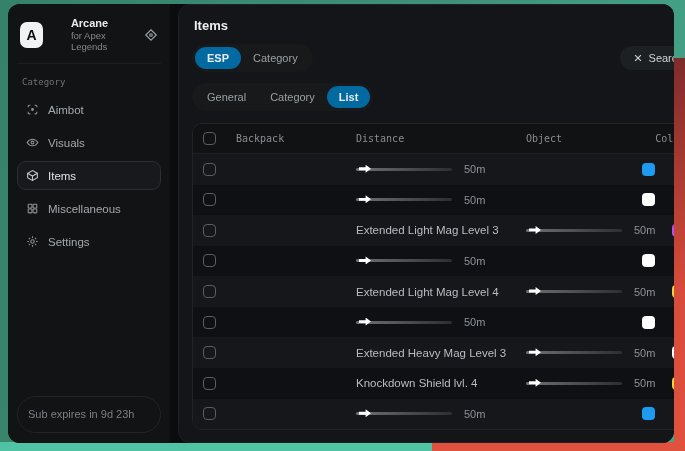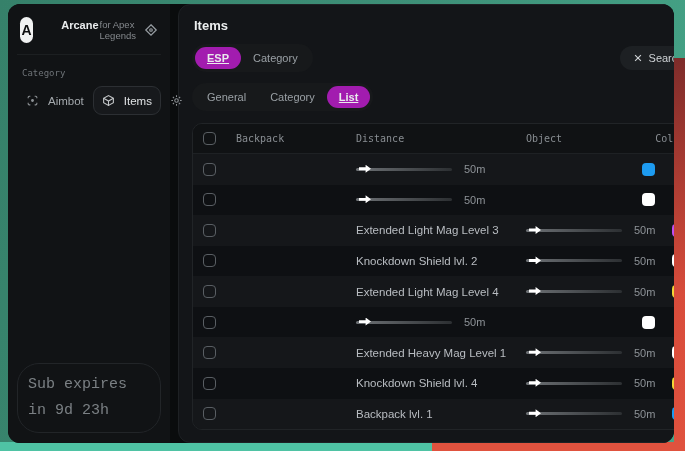--- a/index.html
+++ b/index.html
@@ -16,43 +16,43 @@
 
   .window { position:absolute; left:8px; top:4px; right:11px; bottom:8px;
     background:#0a0c0d; border-radius:12px; display:flex; overflow:hidden; }
 
   
   .sidebar { width:162px; flex:0 0 162px; background:#111315; display:flex; flex-direction:column;
     padding:9px 9px 10px; }
   .logo-row { display:flex; align-items:center; gap:8px; padding:4px 3px 11px; border-bottom:1px solid #1c1f21; }
   .logo-box { width:26px; height:26px; background:#f1f2f2; color:#0d0e0f; border-radius:7px;
     display:flex; align-items:center; justify-content:center; font-weight:bold; font-size:14px; }
-  .logo-text { display:flex; gap:1px;margin-left:20px; }
+  .logo-text { display:flex; flex-direction:column; gap:1px;margin-left:20px; }
   .logo-title { font-size:11px; font-weight:700; color:#e9ebec; }
   .logo-sub { font-size:9.5px; color:#85898d; }
   .logo-action { margin-left:auto; color:#9aa0a5; display:flex; }
   .category-label { font-family:"DejaVu Sans Mono", monospace; font-size:9px; color:#6e7377; margin:13px 5px 6px; }
-  .nav { display:flex; flex-direction:row; }
+  .nav { display:flex; flex-direction:column; }
   .nav-item { display:flex; align-items:center; gap:9px; padding:7px 8px; margin:2px 0;
     border-radius:9px; border:1px solid transparent; color:#a4a9ad; font-size:11.5px; cursor:pointer; }
   .nav-item.active { background:#17191c; border-color:#2c2f33; color:#e0e3e5; }
   .nav-icon { display:flex; opacity:.85; }
   .session-box { margin-top:auto; border:1px solid #222528; border-radius:22px; padding:8px 10px;
-    font-family:Liberation Mono, monospace; font-size:15px; line-height:1.75; }
+    font-family:Liberation Sans, sans-serif; font-size:11px; line-height:1.75; }
   .session-line1 { color:#7b8084; }
   .session-line2 { color:#d2d5d8; }
 
   
   .main { flex:1; margin-left:8px; background:#131518; border:1px solid #1e2124; border-radius:12px;
     padding:11px 13px 12px; display:flex; flex-direction:column; }
   .main-title { font-size:13px; font-weight:700; color:#eceeef; margin:2px 0 11px 2px; }
   .toolbar-row { display:flex; align-items:center; margin-bottom:11px; }
   .tab-group { display:inline-flex; background:#17191b; border-radius:16px; padding:3px; }
   .tab { padding:5px 12px; border-radius:13px; font-size:11px; color:#9aa0a5; cursor:pointer; white-space:nowrap; }
-  .tab.active { background:#a21caf; color:#e9ebec; font-weight:600;text-decoration:underline; }
+  .tab.active { background:#0369a1; color:#e9ebec; font-weight:600; }
   .search-btn { margin-left:auto; display:flex; align-items:center; gap:6px; background:#1d2023;
     border-radius:15px; padding:6px 13px; color:#ced2d5; font-size:11px; cursor:pointer; }
   .view-row { margin-bottom:12px; }
 
   .table { border:1px solid #212427; border-radius:10px; overflow:hidden; flex:1;
     display:flex; flex-direction:column; }
   .trow { display:grid; grid-template-columns:33px 120px 170px 1fr 30px; align-items:center;
     padding:0 10px; flex:1 1 0; }
   .trow.head { flex:0 0 30px; background:#101214; border-bottom:1px solid #1e2124;
     font-family:"DejaVu Sans Mono", monospace; font-size:10px; color:#888d92; }
@@ -99,28 +99,48 @@
     <nav class="nav">
       <div class="nav-item">
         <span class="nav-icon">
           <svg width="13" height="13" viewBox="0 0 24 24" fill="none" stroke="currentColor" stroke-width="2">
             <path d="M4 8V6a2 2 0 0 1 2-2h2M16 4h2a2 2 0 0 1 2 2v2M20 16v2a2 2 0 0 1-2 2h-2M8 20H6a2 2 0 0 1-2-2v-2"></path>
             <circle cx="12" cy="12" r="1.6" fill="currentColor"></circle>
           </svg>
         </span>
         <span>Aimbot</span>
       </div>
+      <div class="nav-item">
+        <span class="nav-icon">
+          <svg width="13" height="13" viewBox="0 0 24 24" fill="none" stroke="currentColor" stroke-width="2">
+            <path d="M2 12s3.8-6 10-6 10 6 10 6-3.8 6-10 6-10-6-10-6z"></path>
+              <circle cx="12" cy="12" r="2.6"></circle>
+          </svg>
+        </span>
+        <span>Visuals</span>
+      </div>
       <div class="nav-item active">
         <span class="nav-icon">
           <svg width="13" height="13" viewBox="0 0 24 24" fill="none" stroke="currentColor" stroke-width="2">
             <path d="M21 8l-9-5-9 5v8l9 5 9-5V8z"></path>
               <path d="M3 8l9 5 9-5M12 13v9"></path>
           </svg>
         </span>
         <span>Items</span>
+      </div>
+      <div class="nav-item">
+        <span class="nav-icon">
+          <svg width="13" height="13" viewBox="0 0 24 24" fill="none" stroke="currentColor" stroke-width="2">
+            <rect x="4" y="4" width="7" height="7" rx="1.5"></rect>
+              <rect x="13" y="4" width="7" height="7" rx="1.5"></rect>
+            <rect x="4" y="13" width="7" height="7" rx="1.5"></rect>
+              <rect x="13" y="13" width="7" height="7" rx="1.5"></rect>
+          </svg>
+        </span>
+        <span>Miscellaneous</span>
       </div>
       <div class="nav-item">
         <span class="nav-icon">
           <svg width="13" height="13" viewBox="0 0 24 24" fill="none" stroke="currentColor" stroke-width="2">
             <circle cx="12" cy="12" r="3.2"></circle>
             <path d="M12 2.5v3M12 18.5v3M2.5 12h3M18.5 12h3M5.3 5.3l2.1 2.1M16.6 16.6l2.1 2.1M18.7 5.3l-2.1 2.1M7.4 16.6l-2.1 2.1"></path>
           </svg>
         </span>
         <span>Settings</span>
       </div>
@@ -196,21 +216,20 @@
           <div class="slider">
             <div class="knob"></div>
           </div>
           <span class="dist-label">50m</span>
         </div>
         <div class="swatch" style="background: rgb(193, 77, 240);"></div>
       </div>
         <div class="trow even">
         <div class="checkbox"></div>
         <div></div>
-        <div class="obj-name">Knockdown Shield lvl. 2</div>
         <div class="dist-cell">
           <div class="slider">
             <div class="knob"></div>
           </div>
           <span class="dist-label">50m</span>
         </div>
         <div class="swatch" style="background: rgb(255, 255, 255);"></div>
       </div>
         <div class="trow odd">
         <div class="checkbox"></div>
@@ -231,21 +250,21 @@
           <div class="slider">
             <div class="knob"></div>
           </div>
           <span class="dist-label">50m</span>
         </div>
         <div class="swatch" style="background: rgb(255, 255, 255);"></div>
       </div>
         <div class="trow odd">
         <div class="checkbox"></div>
         <div></div>
-        <div class="obj-name">Extended Heavy Mag Level 1</div>
+        <div class="obj-name">Extended Heavy Mag Level 3</div>
         <div class="dist-cell">
           <div class="slider">
             <div class="knob"></div>
           </div>
           <span class="dist-label">50m</span>
         </div>
         <div class="swatch" style="background: rgb(255, 255, 255);"></div>
       </div>
         <div class="trow even">
         <div class="checkbox"></div>
@@ -255,21 +274,20 @@
           <div class="slider">
             <div class="knob"></div>
           </div>
           <span class="dist-label">50m</span>
         </div>
         <div class="swatch" style="background: rgb(242, 212, 55);"></div>
       </div>
         <div class="trow odd">
         <div class="checkbox"></div>
         <div></div>
-        <div class="obj-name">Backpack lvl. 1</div>
         <div class="dist-cell">
           <div class="slider">
             <div class="knob"></div>
           </div>
           <span class="dist-label">50m</span>
         </div>
         <div class="swatch" style="background: rgb(29, 155, 240);"></div>
       </div>
       </div>
 

